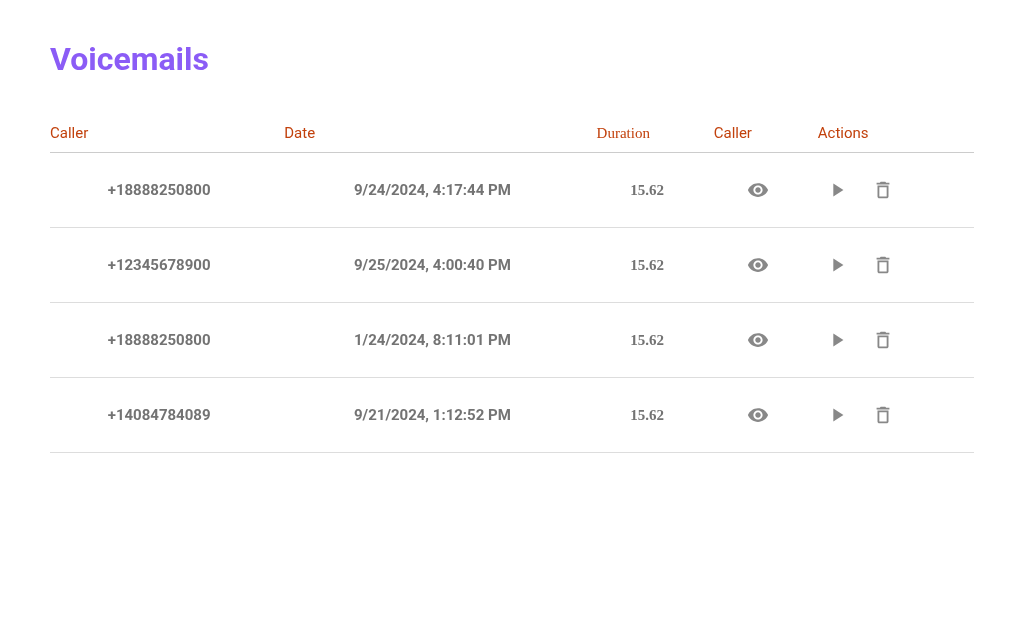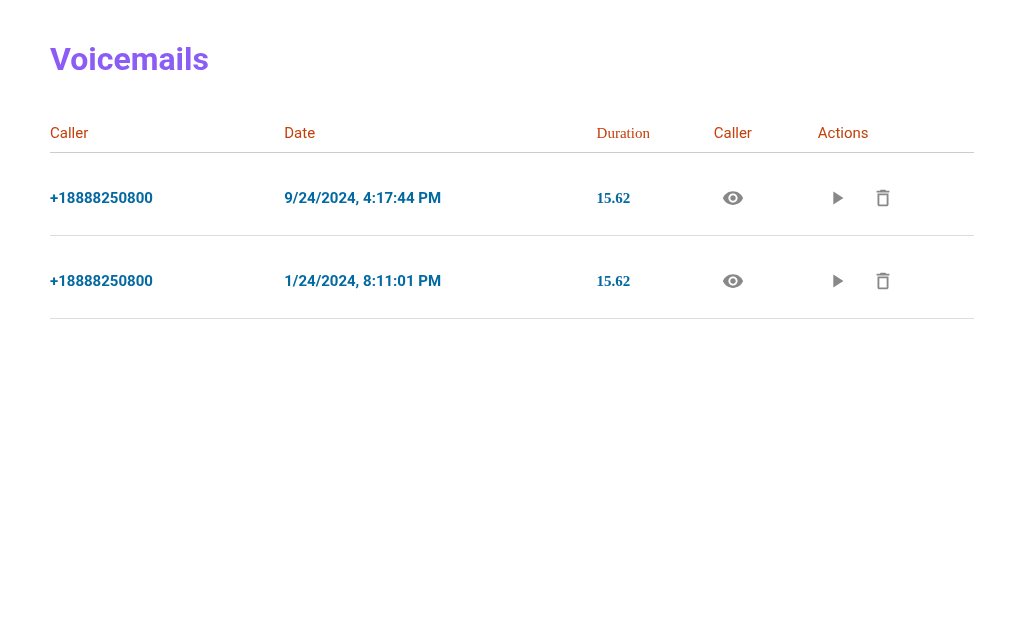--- a/index.html
+++ b/index.html
@@ -36,24 +36,25 @@
       color: #c2410c;
       padding: 10px 16px 10px 0;
       border-bottom: 1.5px solid #cccccc;
     }
 
     .voicemail-table tbody tr {
       border-bottom: 1.5px solid #dddddd;
     }
 
     .voicemail-table tbody tr td {
-      padding: 30px 16px 22px 0;
+      padding: 22px 16px 22px 0;
       font-size: 15px;
-      color: #0369a1;
+      color: #737373;
       vertical-align: middle;
+      text-align: center;
     }
 
     .col-caller {
       font-weight: 700;
       min-width: 180px;
     }
 
     .col-date {
       min-width: 240px;
       font-weight: 700;
@@ -137,20 +138,46 @@
           </button>
           <button class="icon-btn" title="Delete">
             <svg viewBox="0 0 24 24" xmlns="http://www.w3.org/2000/svg">
     <path d="M6 19c0 1.1.9 2 2 2h8c1.1 0 2-.9 2-2V7H6v12zM8 9h8v10H8V9zm7.5-5l-1-1h-5l-1 1H5v2h14V4h-3.5z"></path>
   </svg>
           </button>
         </div>
       </td>
     </tr>
       <tr>
+      <td class="col-caller">+12345678900</td>
+      <td class="col-date">9/25/2024, 4:00:40 PM</td>
+      <td class="col-duration">15.62</td>
+      <td class="col-message">
+        <button class="icon-btn" title="View Message">
+          <svg viewBox="0 0 24 24" xmlns="http://www.w3.org/2000/svg">
+    <path d="M12 4.5C7 4.5 2.73 7.61 1 12c1.73 4.39 6 7.5 11 7.5s9.27-3.11 11-7.5c-1.73-4.39-6-7.5-11-7.5zm0 12.5c-2.76 0-5-2.24-5-5s2.24-5 5-5 5 2.24 5 5-2.24 5-5 5zm0-8c-1.66 0-3 1.34-3 3s1.34 3 3 3 3-1.34 3-3-1.34-3-3-3z"></path>
+  </svg>
+        </button>
+      </td>
+      <td class="col-actions">
+        <div class="actions-cell">
+          <button class="icon-btn" title="Play">
+            <svg viewBox="0 0 24 24" xmlns="http://www.w3.org/2000/svg">
+    <path d="M8 5v14l11-7z"></path>
+  </svg>
+          </button>
+          <button class="icon-btn" title="Delete">
+            <svg viewBox="0 0 24 24" xmlns="http://www.w3.org/2000/svg">
+    <path d="M6 19c0 1.1.9 2 2 2h8c1.1 0 2-.9 2-2V7H6v12zM8 9h8v10H8V9zm7.5-5l-1-1h-5l-1 1H5v2h14V4h-3.5z"></path>
+  </svg>
+          </button>
+        </div>
+      </td>
+    </tr>
+      <tr>
       <td class="col-caller">+18888250800</td>
       <td class="col-date">1/24/2024, 8:11:01 PM</td>
       <td class="col-duration">15.62</td>
       <td class="col-message">
         <button class="icon-btn" title="View Message">
           <svg viewBox="0 0 24 24" xmlns="http://www.w3.org/2000/svg">
     <path d="M12 4.5C7 4.5 2.73 7.61 1 12c1.73 4.39 6 7.5 11 7.5s9.27-3.11 11-7.5c-1.73-4.39-6-7.5-11-7.5zm0 12.5c-2.76 0-5-2.24-5-5s2.24-5 5-5 5 2.24 5 5-2.24 5-5 5zm0-8c-1.66 0-3 1.34-3 3s1.34 3 3 3 3-1.34 3-3-1.34-3-3-3z"></path>
   </svg>
         </button>
       </td>
@@ -162,14 +189,40 @@
   </svg>
           </button>
           <button class="icon-btn" title="Delete">
             <svg viewBox="0 0 24 24" xmlns="http://www.w3.org/2000/svg">
     <path d="M6 19c0 1.1.9 2 2 2h8c1.1 0 2-.9 2-2V7H6v12zM8 9h8v10H8V9zm7.5-5l-1-1h-5l-1 1H5v2h14V4h-3.5z"></path>
   </svg>
           </button>
         </div>
       </td>
     </tr>
+      <tr>
+      <td class="col-caller">+14084784089</td>
+      <td class="col-date">9/21/2024, 1:12:52 PM</td>
+      <td class="col-duration">15.62</td>
+      <td class="col-message">
+        <button class="icon-btn" title="View Message">
+          <svg viewBox="0 0 24 24" xmlns="http://www.w3.org/2000/svg">
+    <path d="M12 4.5C7 4.5 2.73 7.61 1 12c1.73 4.39 6 7.5 11 7.5s9.27-3.11 11-7.5c-1.73-4.39-6-7.5-11-7.5zm0 12.5c-2.76 0-5-2.24-5-5s2.24-5 5-5 5 2.24 5 5-2.24 5-5 5zm0-8c-1.66 0-3 1.34-3 3s1.34 3 3 3 3-1.34 3-3-1.34-3-3-3z"></path>
+  </svg>
+        </button>
+      </td>
+      <td class="col-actions">
+        <div class="actions-cell">
+          <button class="icon-btn" title="Play">
+            <svg viewBox="0 0 24 24" xmlns="http://www.w3.org/2000/svg">
+    <path d="M8 5v14l11-7z"></path>
+  </svg>
+          </button>
+          <button class="icon-btn" title="Delete">
+            <svg viewBox="0 0 24 24" xmlns="http://www.w3.org/2000/svg">
+    <path d="M6 19c0 1.1.9 2 2 2h8c1.1 0 2-.9 2-2V7H6v12zM8 9h8v10H8V9zm7.5-5l-1-1h-5l-1 1H5v2h14V4h-3.5z"></path>
+  </svg>
+          </button>
+        </div>
+      </td>
+    </tr>
     </tbody>
 </table>
 
 </body></html>

